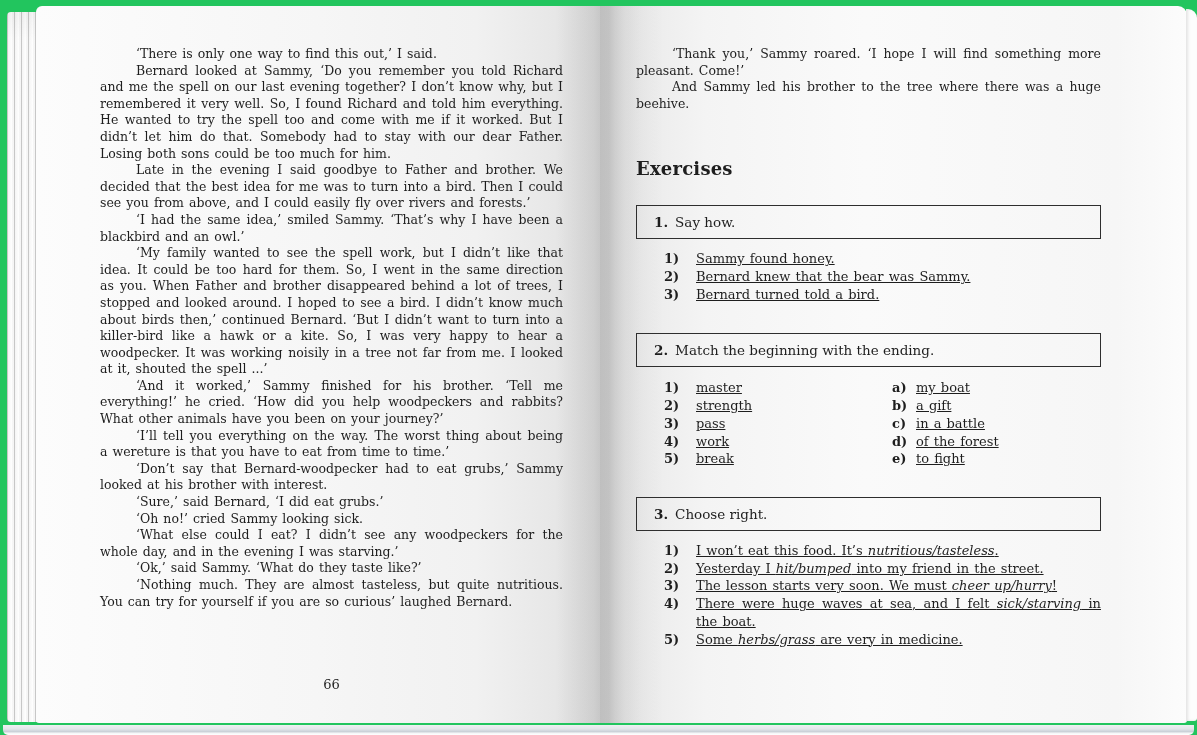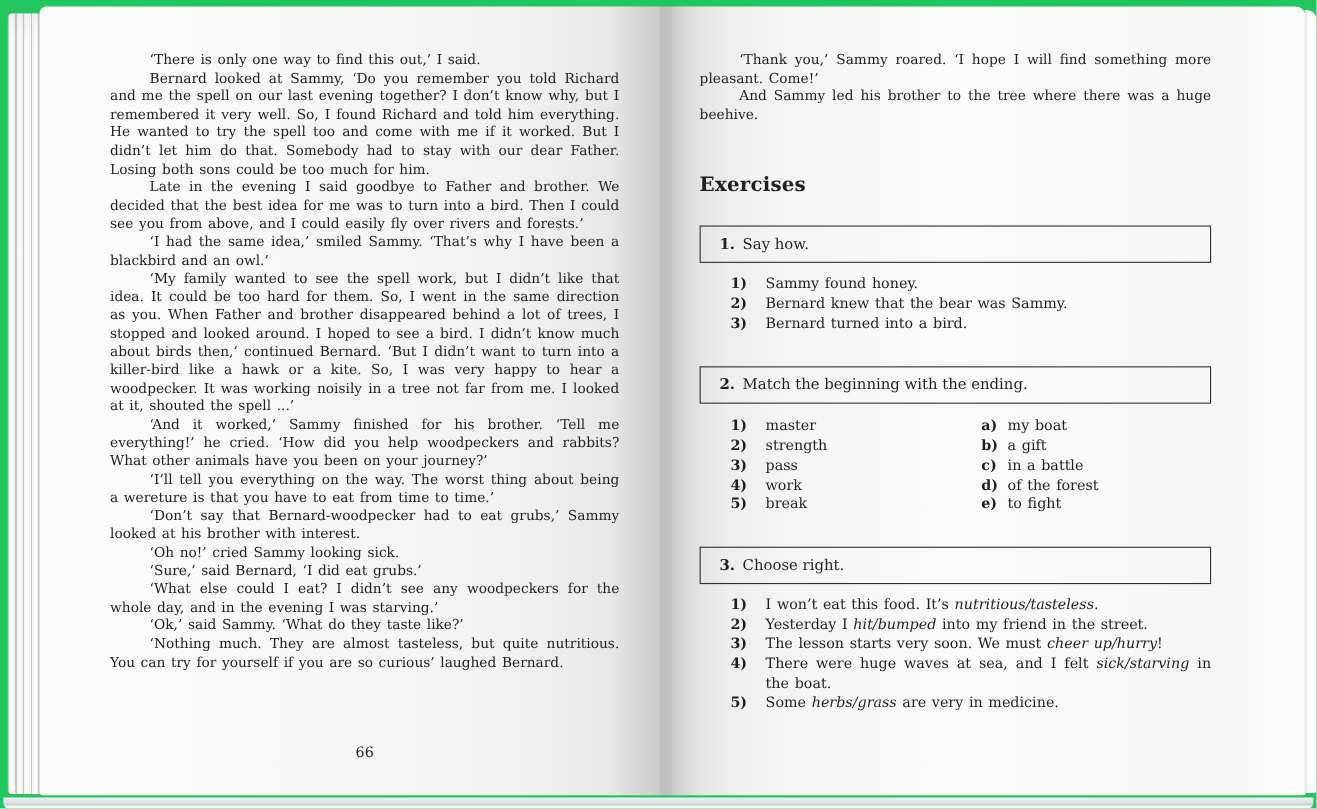--- a/index.html
+++ b/index.html
@@ -74,21 +74,21 @@
     margin-top:26px; border:1px solid #2e2e2e;
     padding:8px 10px 7px 17px; font-size:13.5px; line-height:17px;
   }
   .ex-box.b2 { margin-top:30px; }
   .ex-box.b3 { margin-top:29px; }
   .ex-num { font-weight:bold; margin-right:7px; }
 
   .ex-items { margin:11px 0 0 28px; font-size:13px; }
   .ex-item { display:flex; line-height:17.7px; }
   .item-n { flex:0 0 32px; font-weight:bold; }
-  .item-t { flex:1; text-align:justify; word-spacing:1px; }
+  .item-t { flex:1; text-align:justify; word-spacing:1px;text-decoration:underline; }
   .item-t i { font-style:italic; }
 
   .ex2-cols { display:flex; margin:12px 0 0 28px; font-size:13px; }
   .ex2-col-left { width:228px; }
   .ex2-col-right .item-n { flex-basis:24px; }
 </style>
 </head>
 <body>
 
 <div class="scene">
@@ -98,22 +98,22 @@
   <section class="page page-left">
     <div class="content content-left">
       <p class="para">‘There is only one way to find this out,’ I said.</p>
       <p class="para">Bernard looked at Sammy, ‘Do you remember you told Richard and me the spell on our last evening together? I don’t know why, but I remembered it very well. So, I found Richard and told him everything. He wanted to try the spell too and come with me if it worked. But I didn’t let him do that. Somebody had to stay with our dear Father. Losing both sons could be too much for him.</p>
       <p class="para">Late in the evening I said goodbye to Father and brother. We decided that the best idea for me was to turn into a bird. Then I could see you from above, and I could easily fly over rivers and forests.’</p>
       <p class="para">‘I had the same idea,’ smiled Sammy. ‘That’s why I have been a blackbird and an owl.’</p>
       <p class="para">‘My family wanted to see the spell work, but I didn’t like that idea. It could be too hard for them. So, I went in the same direction as you. When Father and brother disappeared behind a lot of trees, I stopped and looked around. I hoped to see a bird. I didn’t know much about birds then,’ continued Bernard. ‘But I didn’t want to turn into a killer-bird like a hawk or a kite. So, I was very happy to hear a woodpecker. It was working noisily in a tree not far from me. I looked at it, shouted the spell ...’</p>
       <p class="para">‘And it worked,’ Sammy finished for his brother. ‘Tell me everything!’ he cried. ‘How did you help woodpeckers and rabbits? What other animals have you been on your journey?’</p>
       <p class="para">‘I’ll tell you everything on the way. The worst thing about being a wereture is that you have to eat from time to time.’</p>
       <p class="para">‘Don’t say that Bernard-woodpecker had to eat grubs,’ Sammy looked at his brother with interest.</p>
+      <p class="para">‘Sure,’ said Bernard, ‘I did eat grubs.’</p>
       <p class="para">‘Oh no!’ cried Sammy looking sick.</p>
-      <p class="para">‘Sure,’ said Bernard, ‘I did eat grubs.’</p>
       <p class="para">‘What else could I eat? I didn’t see any woodpeckers for the whole day, and in the evening I was starving.’</p>
       <p class="para">‘Ok,’ said Sammy. ‘What do they taste like?’</p>
       <p class="para">‘Nothing much. They are almost tasteless, but quite nutritious. You can try for yourself if you are so curious’ laughed Bernard.</p>
     </div>
     <div class="page-num">66</div>
   </section>
 
   <section class="page page-right">
     <div class="content content-right">
       <p class="para">‘Thank you,’ Sammy roared. ‘I hope I will find something more pleasant. Come!’</p>
@@ -128,21 +128,21 @@
         <div class="ex-item">
           <span class="item-n">1)</span>
           <span class="item-t">Sammy found honey.</span>
         </div>
         <div class="ex-item">
           <span class="item-n">2)</span>
           <span class="item-t">Bernard knew that the bear was Sammy.</span>
         </div>
         <div class="ex-item">
           <span class="item-n">3)</span>
-          <span class="item-t">Bernard turned into a bird.</span>
+          <span class="item-t">Bernard turned told a bird.</span>
         </div>
       </div>
 
       <div class="ex-box b2">
         <span class="ex-num">2.</span><span class="ex-title">Match the beginning with the ending.</span>
       </div>
       <div class="ex2-cols">
         <div class="ex2-col-left">
           <div class="ex-item">
             <span class="item-n">1)</span>

